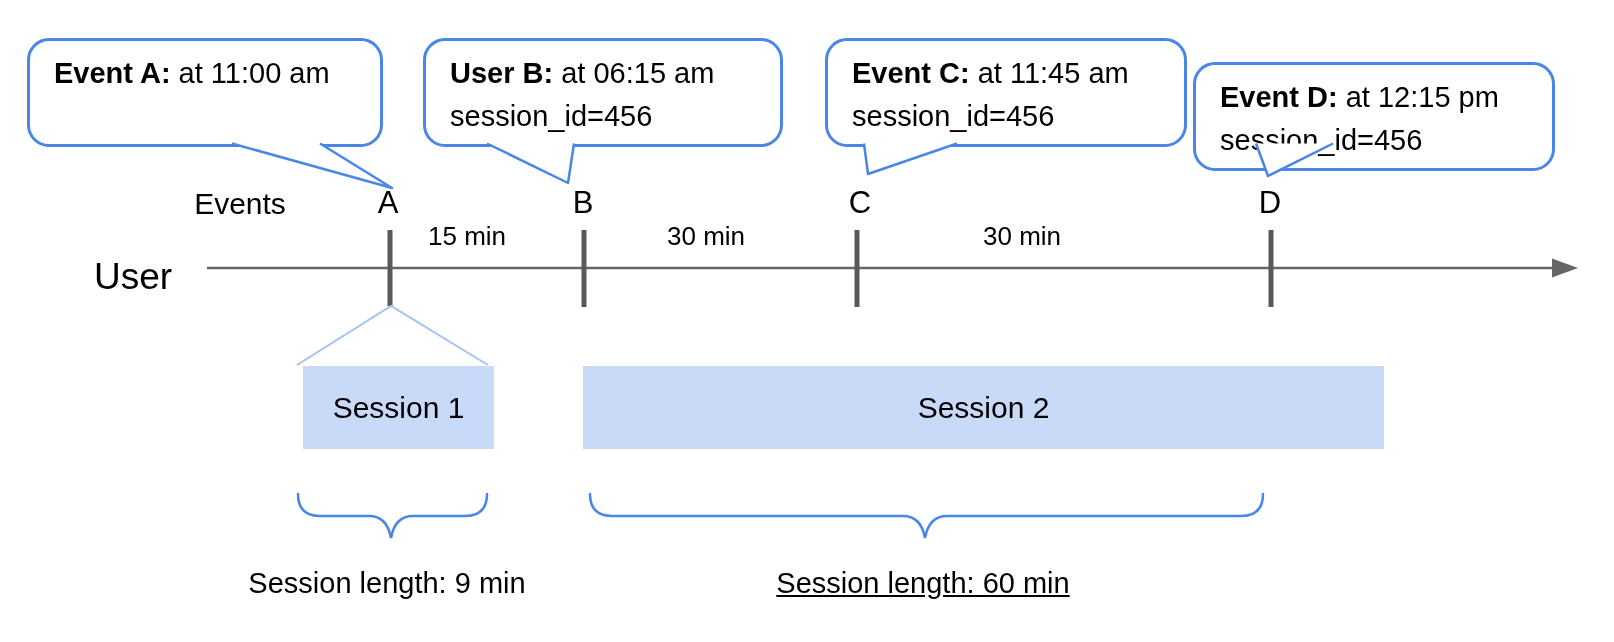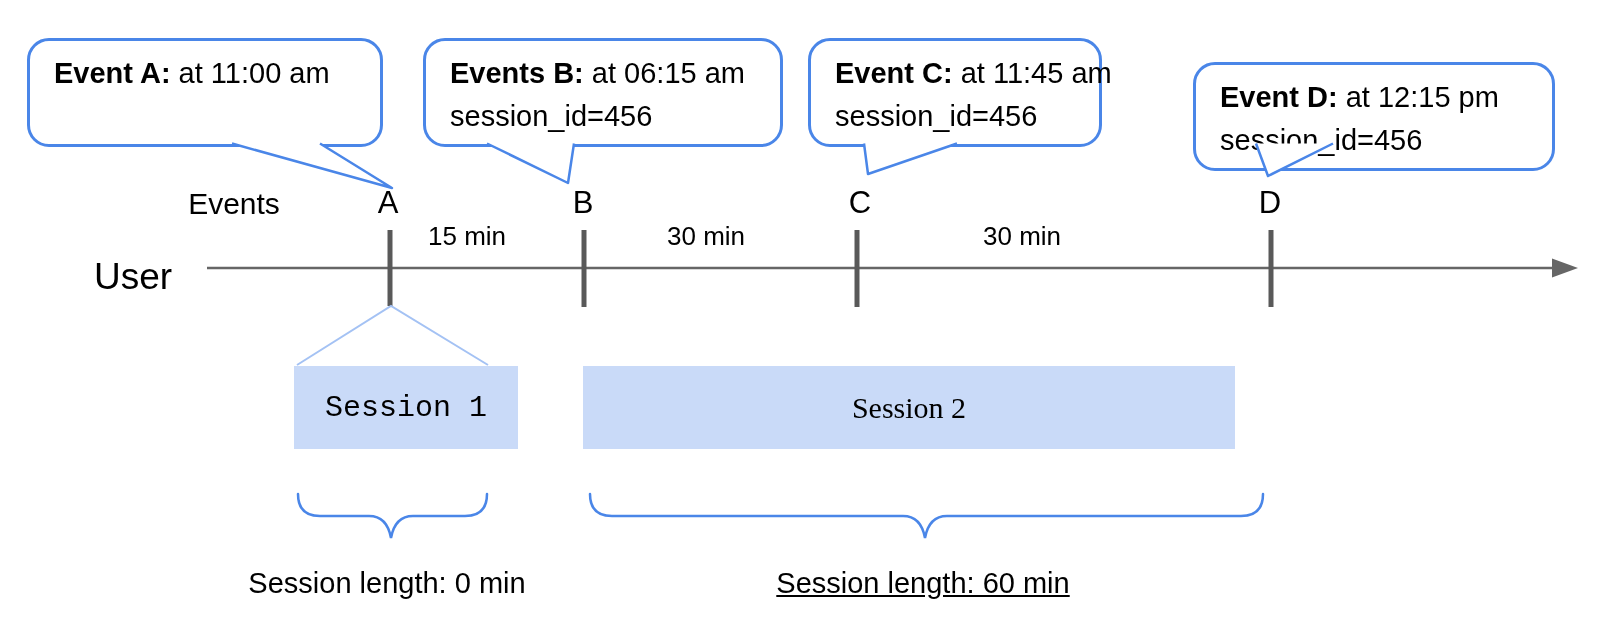--- a/index.html
+++ b/index.html
@@ -32,52 +32,52 @@
 </style>
 </head>
 <body>
 
 <div class="canvas">
 
   <div class="bubble" style="left:27px;width:356px;">
     <div><strong>Event A:</strong><span> at 11:00 am</span></div>
   </div>
   <div class="bubble" style="left:423px;width:360px;">
-    <div><strong>Events B:</strong><span> at 06:15 am</span></div>
+    <div><strong>User B:</strong><span> at 06:15 am</span></div>
     <div>session_id=456</div>
   </div>
-  <div class="bubble" style="left:808px;width:294px;">
+  <div class="bubble" style="left:825px;width:362px;">
     <div><strong>Event C:</strong><span> at 11:45 am</span></div>
     <div>session_id=456</div>
   </div>
   <div class="bubble" style="left:1193px;width:362px;margin-top:24px;">
     <div><strong>Event D:</strong><span> at 12:15 pm</span></div>
     <div>session_id=456</div>
   </div>
 
-  <div class="lbl center" style="left:164px;top:187px;width:140px;font-size:30px;">Events</div>
+  <div class="lbl center" style="left:170px;top:187px;width:140px;font-size:30px;">Events</div>
   <div class="lbl" style="left:94px;top:256px;font-size:37px;">User</div>
 
   <div class="lbl evletter" style="left:348px;">A</div>
   <div class="lbl evletter" style="left:543px;">B</div>
   <div class="lbl evletter" style="left:820px;">C</div>
   <div class="lbl evletter" style="left:1230px;">D</div>
 
   <div class="lbl interval" style="left:428px;">15 min</div>
   <div class="lbl interval" style="left:667px;">30 min</div>
   <div class="lbl interval" style="left:983px;">30 min</div>
 
-  <div class="session" style="left:294px;width:224px;font-family:Liberation Mono, monospace;">
+  <div class="session" style="left:303px;width:191px;">
     <span>Session 1</span>
   </div>
-  <div class="session" style="left:583px;width:652px;font-family:Liberation Serif, serif;">
+  <div class="session" style="left:583px;width:801px;">
     <span>Session 2</span>
   </div>
 
-  <div class="lbl length-lbl" style="left:187px;">Session length: 0 min</div>
+  <div class="lbl length-lbl" style="left:187px;">Session length: 9 min</div>
   <div class="lbl length-lbl" style="left:723px;text-decoration:underline;">Session length: 60 min</div>
 
   <svg class="overlay" viewBox="0 0 1614 642">
 
     <line class="axis-line" x1="207" y1="268" x2="1556" y2="268"></line>
     <polygon class="arrowfill" points="1552,258.5 1578,268 1552,277.5"></polygon>
 
     <line class="tick" x1="390" y1="230" x2="390" y2="306"></line>
     <line class="tick" x1="584" y1="230" x2="584" y2="307"></line>
     <line class="tick" x1="857" y1="230" x2="857" y2="307"></line>

